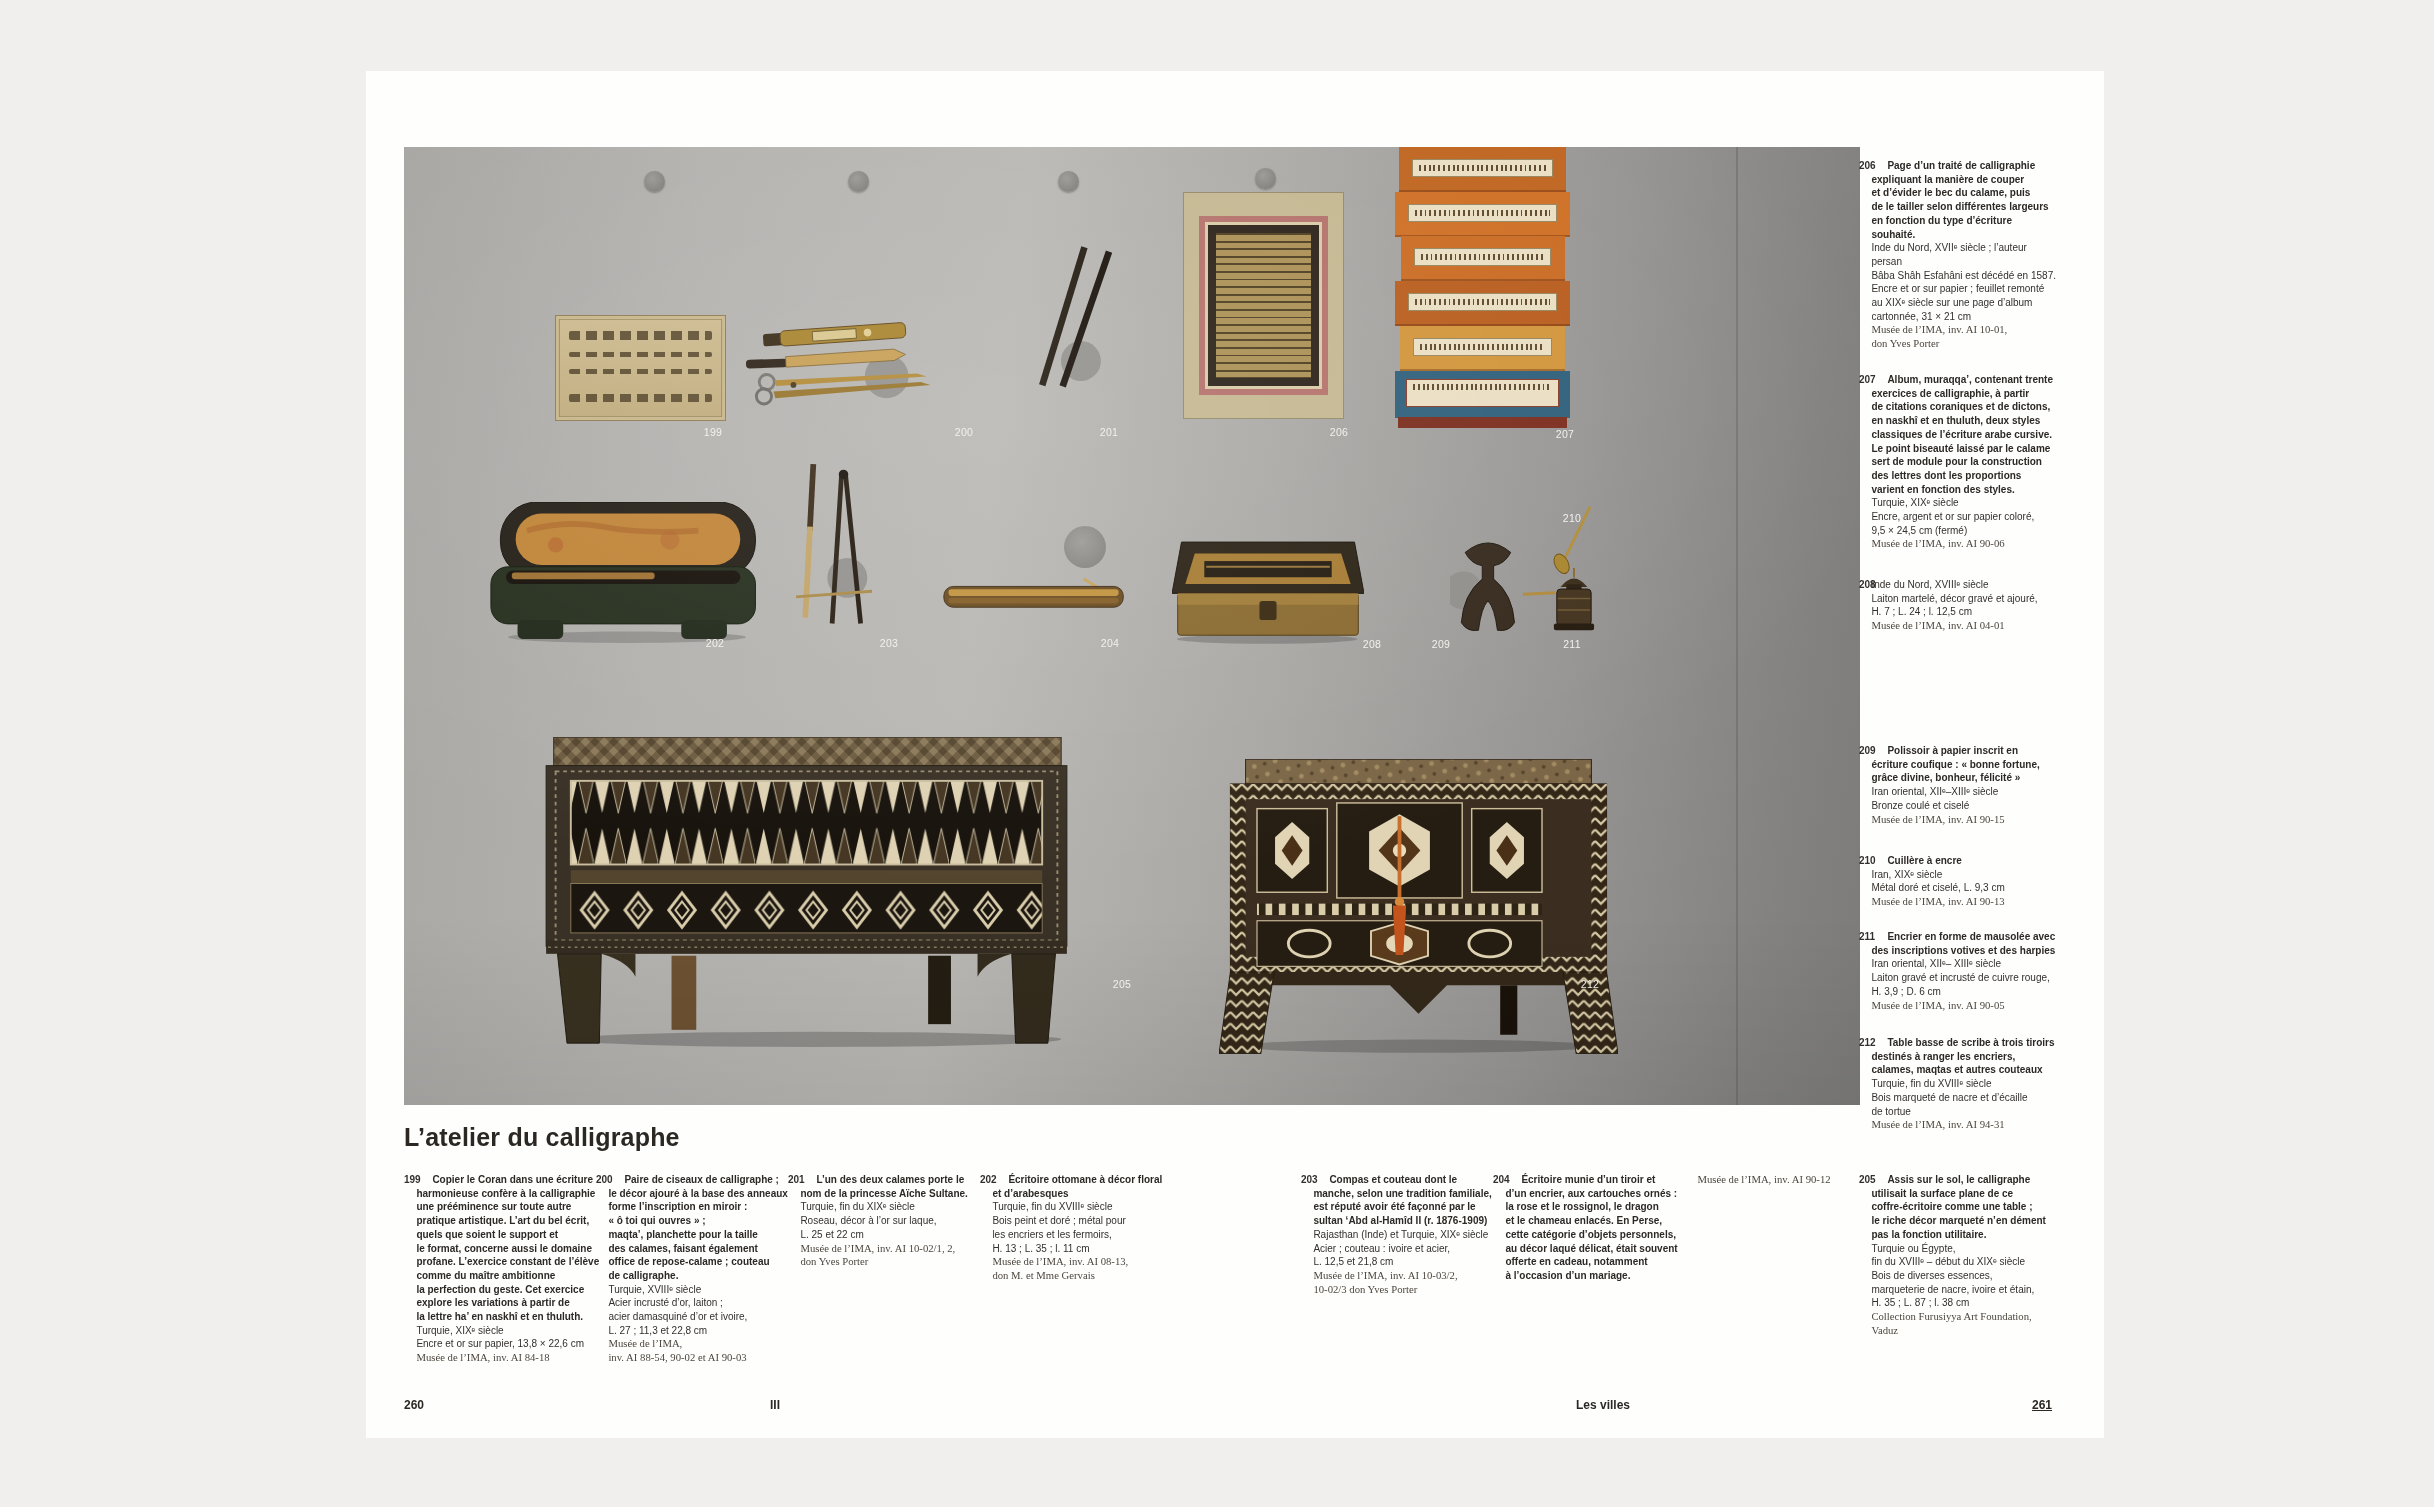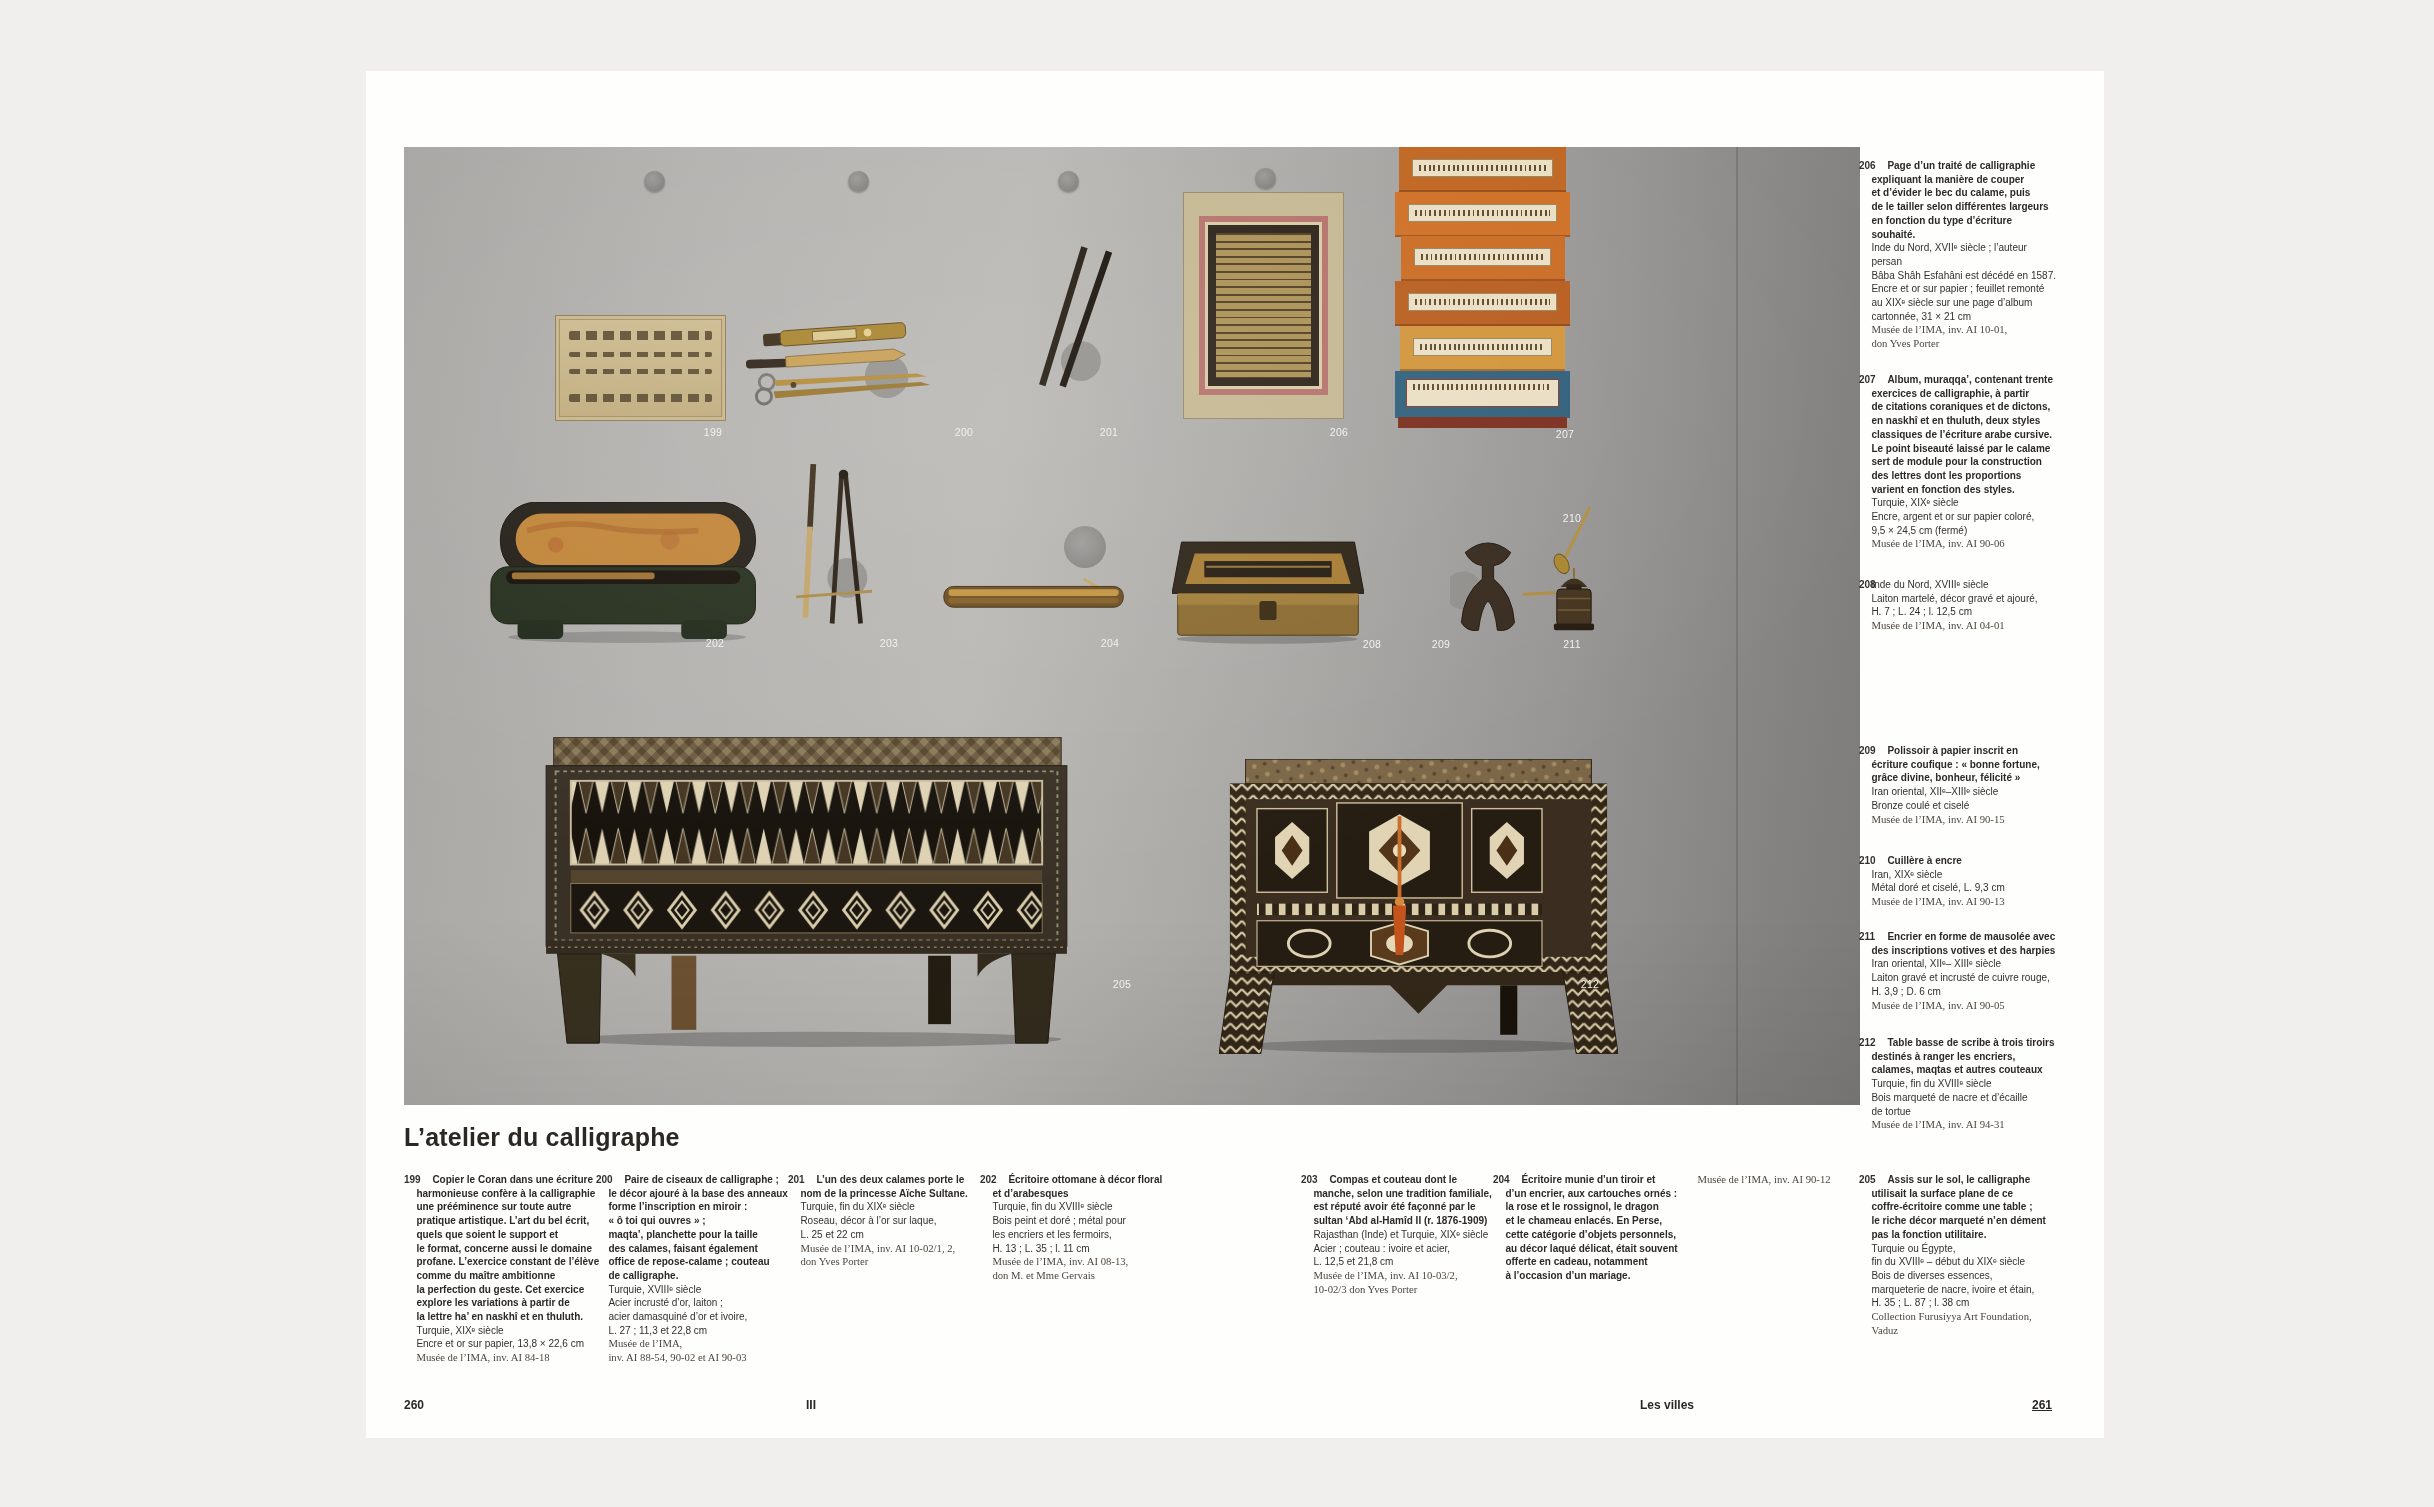--- a/index.html
+++ b/index.html
@@ -457,17 +457,17 @@
     <span class="lead">Table basse de scribe à trois tiroirs
 destinés à ranger les encriers,
 calames, maqtas et autres couteaux</span>
     <span class="details">Turquie, fin du XVIIIᵉ siècle
 Bois marqueté de nacre et d’écaille
 de tortue</span>
     <span class="credit">Musée de l’IMA, inv. AI 94-31</span>
   </div>
 
   <span class="folio" style="left:38px;top:1327px;">260</span>
-  <span class="folio" style="left:404px;top:1327px;margin-left:36px;">III</span>
-  <span class="folio" style="left:1274px;top:1327px;">Les villes</span>
+  <span class="folio" style="left:404px;top:1327px;">III</span>
+  <span class="folio" style="left:1210px;top:1327px;">Les villes</span>
   <span class="folio" style="left:1666px;top:1327px;text-decoration:underline;">261</span>
 </div>
 
 
 </body></html>

